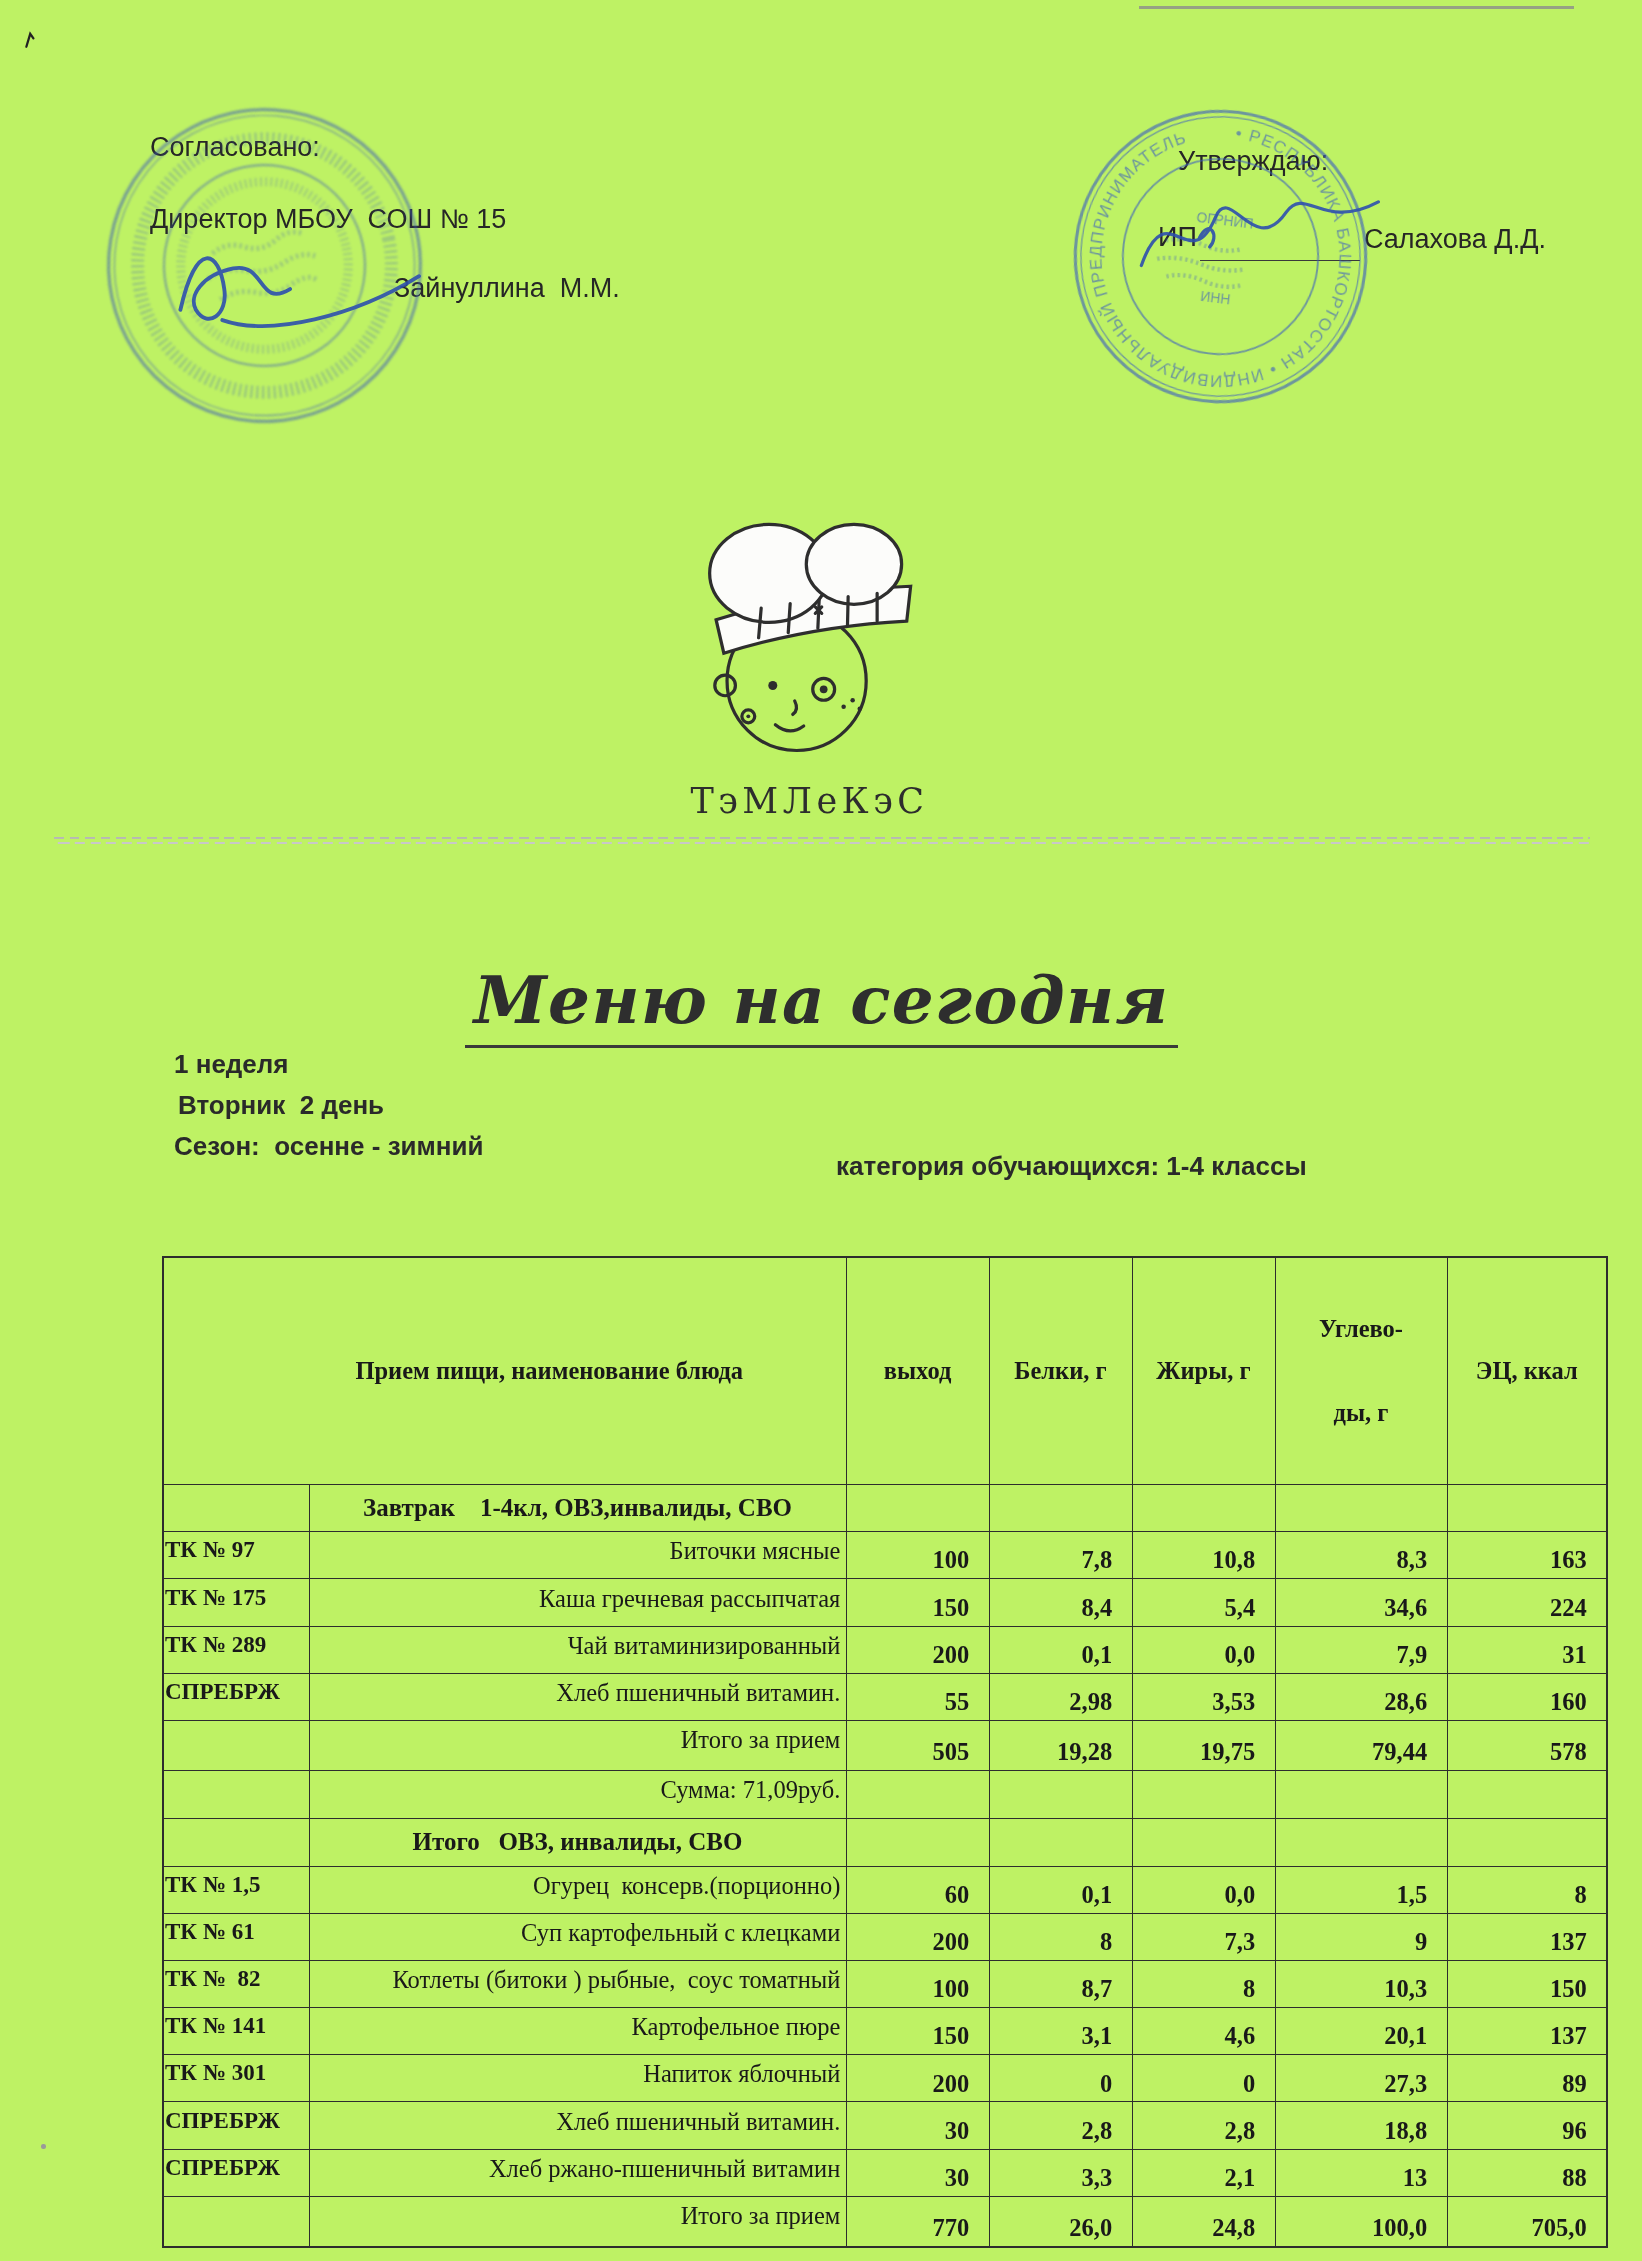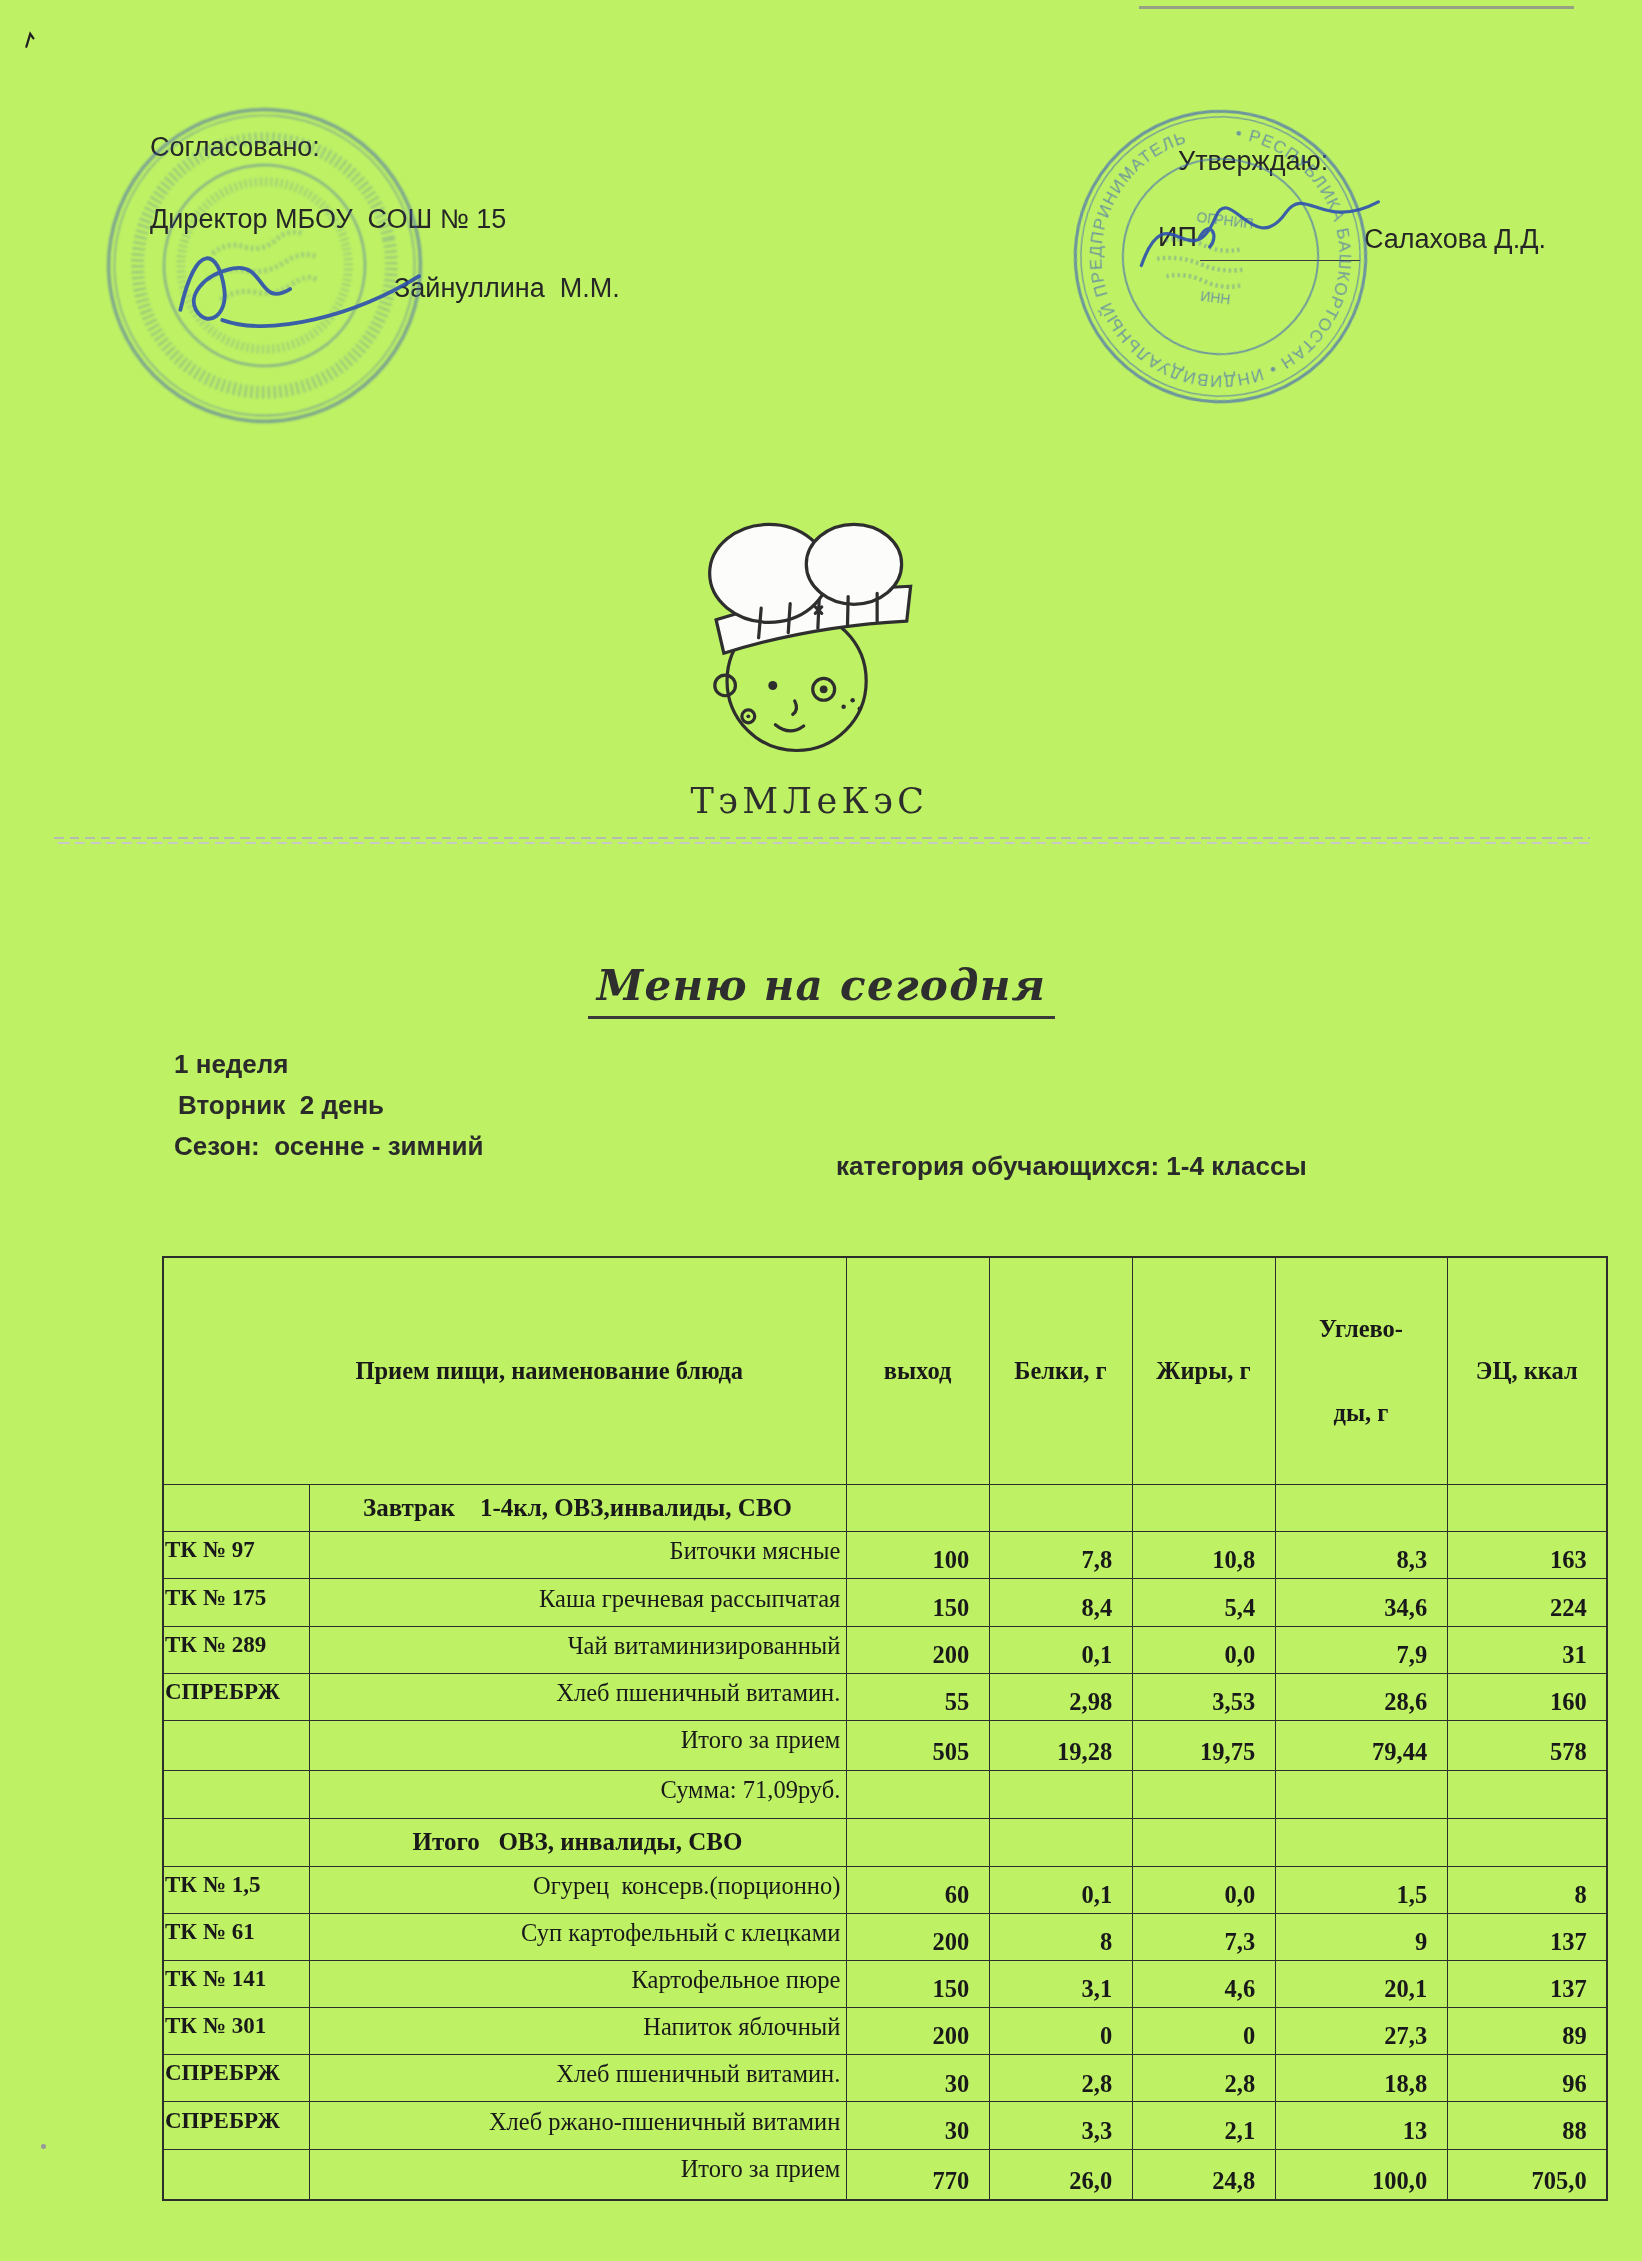--- a/index.html
+++ b/index.html
@@ -34,21 +34,21 @@
   .divider{left:54px;top:836px;width:1536px;height:9px;
     background-image:
       repeating-linear-gradient(90deg,#b7b7b7 0 9.7px,transparent 9.7px 15.5px),
       repeating-linear-gradient(90deg,#c8c8c8 0 9.7px,transparent 9.7px 15.5px);
     background-size:100% 1.9px,100% 1.9px;
     background-position:0 1.3px,5.8px 5.8px;background-repeat:repeat-x;}
 
   
   .title-wrap{left:0;top:961px;width:1643px;text-align:center;}
   .title{display:inline-block;font-family:"DejaVu Serif",serif;font-style:italic;font-weight:bold;
-    font-size:42px;letter-spacing:1.3px;color:#2e2e2e;border-bottom:3.9px solid #3a3a3a;padding:0 9px 6.4px 9px;}
+    font-size:66px;letter-spacing:1.3px;color:#2e2e2e;border-bottom:3.9px solid #3a3a3a;padding:0 9px 6.4px 9px;}
   .meta-line{font-size:26px;font-weight:bold;color:#2a2a2a;white-space:pre-wrap;}
   .meta-week{left:174px;top:1049px;}
   .meta-day{left:178px;top:1090px;}
   .meta-season{left:174px;top:1131px;text-align:center;}
   .meta-category{left:836px;top:1151px;}
 
   
   .table-wrap{left:162px;top:1256px;width:1444px;}
   table.menu{border-collapse:collapse;table-layout:fixed;width:100%;
     font-family:"Liberation Serif","DejaVu Serif",serif;font-size:24.5px;color:#191919;
@@ -300,20 +300,29 @@
           <tr class="r-item">
             <td class="tk">ТК № 61</td>
             <td class="nm">Суп картофельный с клецками</td>
             <td class="num">200</td>
             <td class="num">8</td>
             <td class="num">7,3</td>
             <td class="num">9</td>
             <td class="num">137</td>
           </tr>
 
+          <tr class="r-item">
+            <td class="tk">ТК №  82</td>
+            <td class="nm">Котлеты (битоки ) рыбные,  соус томатный</td>
+            <td class="num">100</td>
+            <td class="num">8,7</td>
+            <td class="num">8</td>
+            <td class="num">10,3</td>
+            <td class="num">150</td>
+          </tr>
 
           <tr class="r-item">
             <td class="tk">ТК № 141</td>
             <td class="nm">Картофельное пюре</td>
             <td class="num">150</td>
             <td class="num">3,1</td>
             <td class="num">4,6</td>
             <td class="num">20,1</td>
             <td class="num">137</td>
           </tr>

